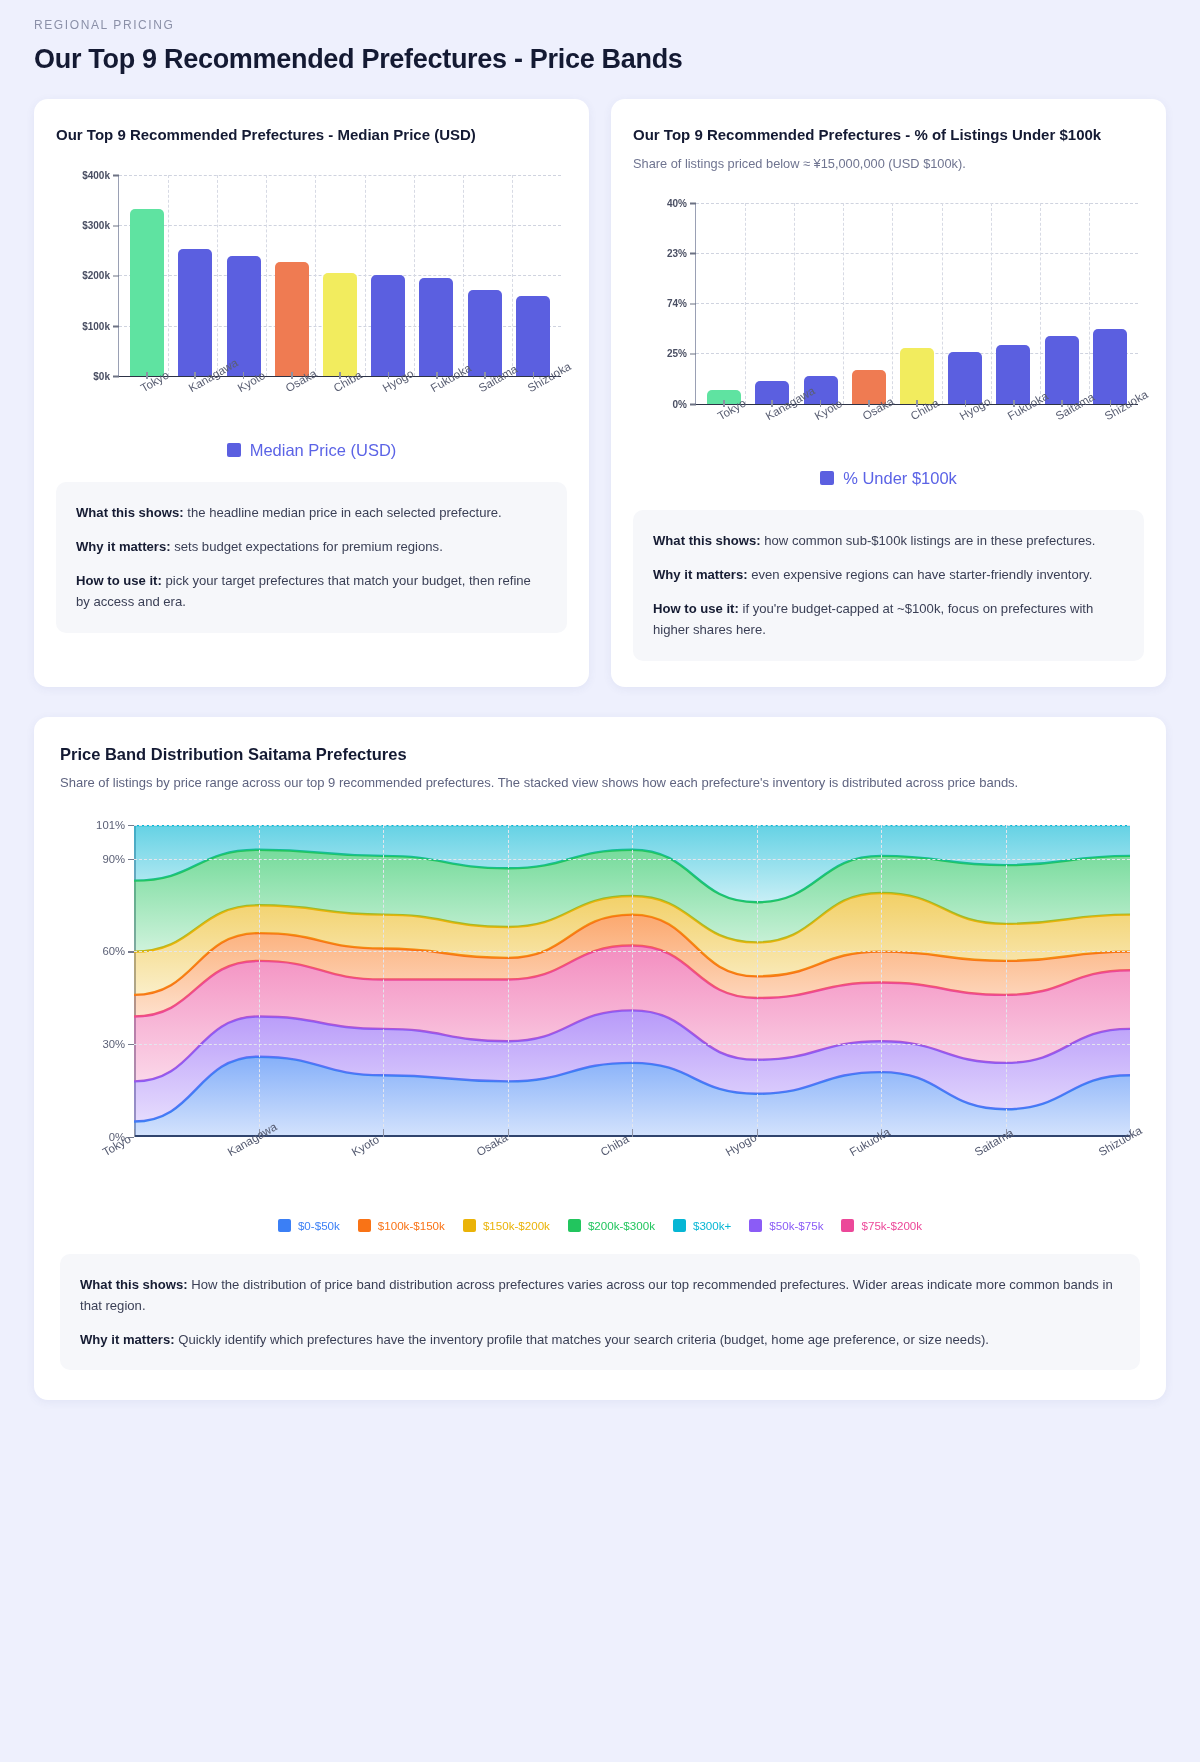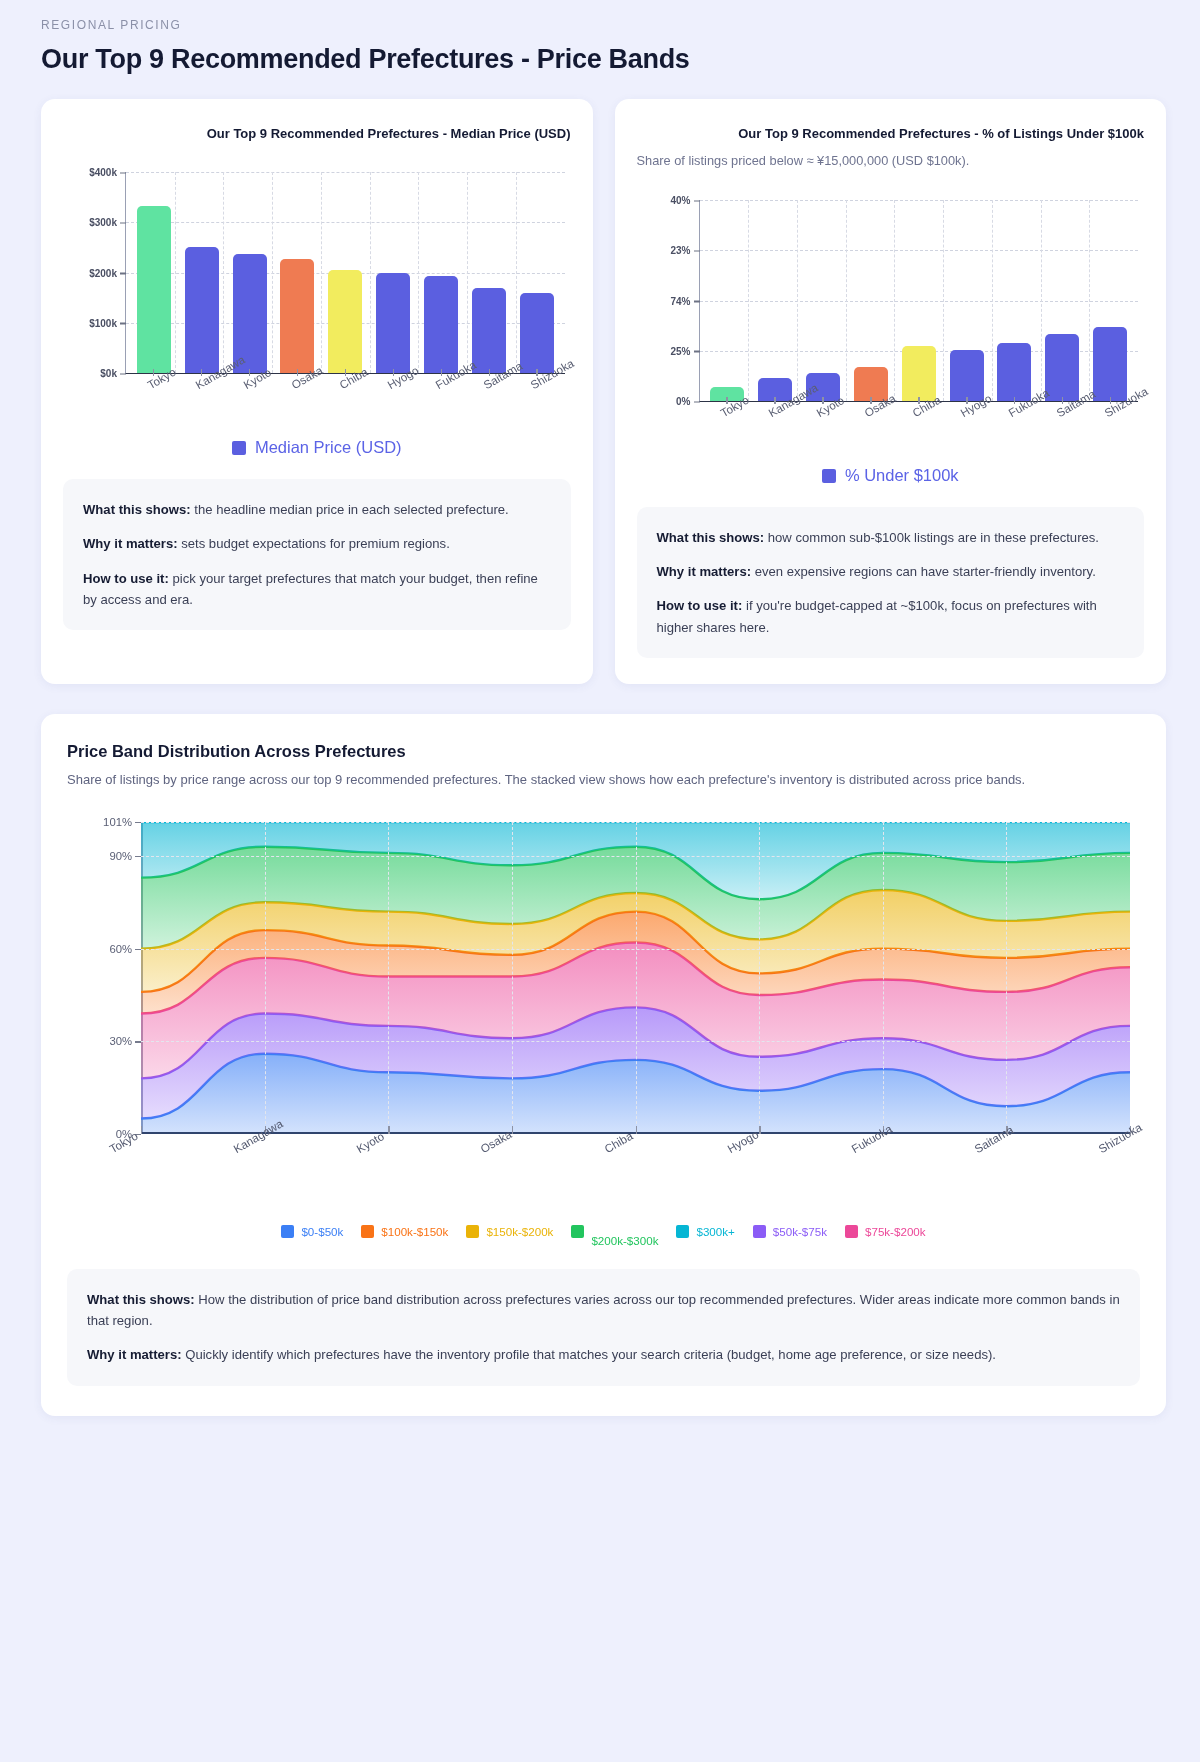--- a/index.html
+++ b/index.html
@@ -6,21 +6,21 @@
   html, body {
     width: 1200px;
     background: #eef0fd;
     font-family: "Liberation Sans", sans-serif;
     -webkit-font-smoothing: antialiased;
   }
   .page {
     width: 1200px;
     min-height: 1762px;
     background: #eef0fd;
-    padding: 0 0 24px 7px;
+    padding: 0 0 24px 0;
   }
 
   
   .hero { padding: 18px 34px 10px 34px; }
   .eyebrow {
     font-size: 12px;
     letter-spacing: 1.6px;
     color: #8b90a8;
     font-weight: 400;
     text-transform: uppercase;
@@ -43,25 +43,24 @@
   .card {
     background: #ffffff;
     border-radius: 14px;
     box-shadow: 0 2px 10px rgba(60,70,140,0.07);
     flex: 1 1 0;
     padding: 26px 22px 26px 22px;
     display: flex;
     flex-direction: column;
   }
   .card-title {
-    font-size: 13px;
+    font-size: 15px;
     font-weight: 700;
     color: #141a33;
     line-height: 1.32;
-    text-align: right;
   }
   .card-sub {
     font-size: 12.8px;
     color: #6f7490;
     margin-top: 10px;
     line-height: 1.4;
   }
 
   
   .barchart-wrap { margin-top: 22px; position: relative; }
@@ -439,21 +438,21 @@
       <div class="note" id="note-right">
           <p><b>What this shows:</b> how common sub-$100k listings are in these prefectures.</p>
           <p><b>Why it matters:</b> even expensive regions can have starter-friendly inventory.</p>
           <p><b>How to use it:</b> if you're budget-capped at ~$100k, focus on prefectures with higher shares here.</p>
         </div>
     </div>
   </div>
 
   <div class="bottom-wrap">
     <div class="wide-card">
-      <div class="wide-title">Price Band Distribution Across Prefectures</div>
+      <div class="wide-title">Price Band Distribution Saitama Prefectures</div>
       <div class="wide-sub">Share of listings by price range across our top 9 recommended prefectures. The stacked view shows how each prefecture's inventory is distributed across price bands.</div>
 
       <div class="area-wrap">
         <div class="area-axisline-y"></div>
         <div class="area-axisline-x"></div>
         <div class="area-plot" id="area-plot"><svg viewBox="0 0 1000 1000" preserveAspectRatio="none" style="width: 100%; height: 100%;">
               <defs>
                 <linearGradient id="grad-0" x1="0" y1="0" x2="0" y2="1">
                   <stop offset="0%" stop-color="#3b7ff5" stop-opacity="0.62"></stop>
                   <stop offset="100%" stop-color="#3b7ff5" stop-opacity="0.22"></stop>
@@ -528,21 +527,21 @@
           <div class="al-item">
             <span class="al-sw" style="background: rgb(249, 115, 22);"></span>
             <span class="al-tx" style="color: rgb(249, 115, 22);">$100k-$150k</span>
           </div>
           <div class="al-item">
             <span class="al-sw" style="background: rgb(234, 179, 8);"></span>
             <span class="al-tx" style="color: rgb(234, 179, 8);">$150k-$200k</span>
           </div>
           <div class="al-item">
             <span class="al-sw" style="background: rgb(34, 197, 94);"></span>
-            <span class="al-tx" style="color: rgb(34, 197, 94); margin-top: 18px;">$200k-$300k</span>
+            <span class="al-tx" style="color: rgb(34, 197, 94);">$200k-$300k</span>
           </div>
           <div class="al-item">
             <span class="al-sw" style="background: rgb(6, 182, 212);"></span>
             <span class="al-tx" style="color: rgb(6, 182, 212);">$300k+</span>
           </div>
           <div class="al-item">
             <span class="al-sw" style="background: rgb(139, 92, 246);"></span>
             <span class="al-tx" style="color: rgb(139, 92, 246);">$50k-$75k</span>
           </div>
           <div class="al-item">

